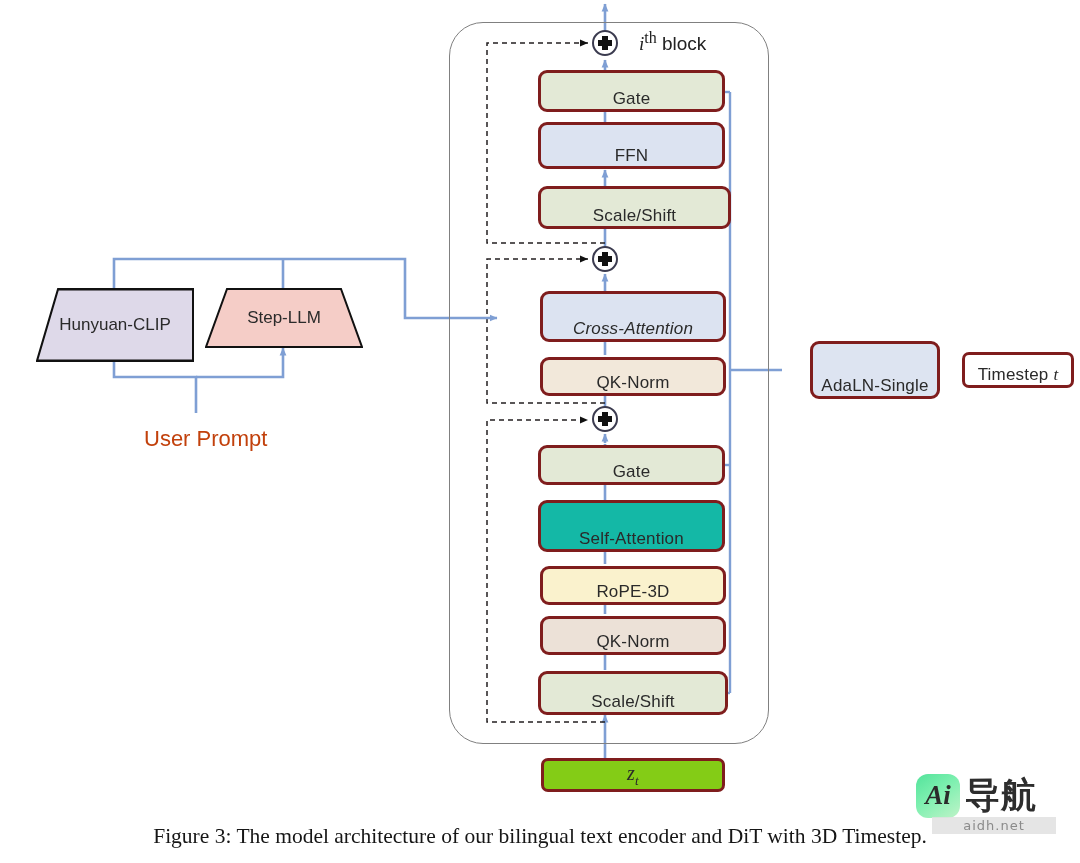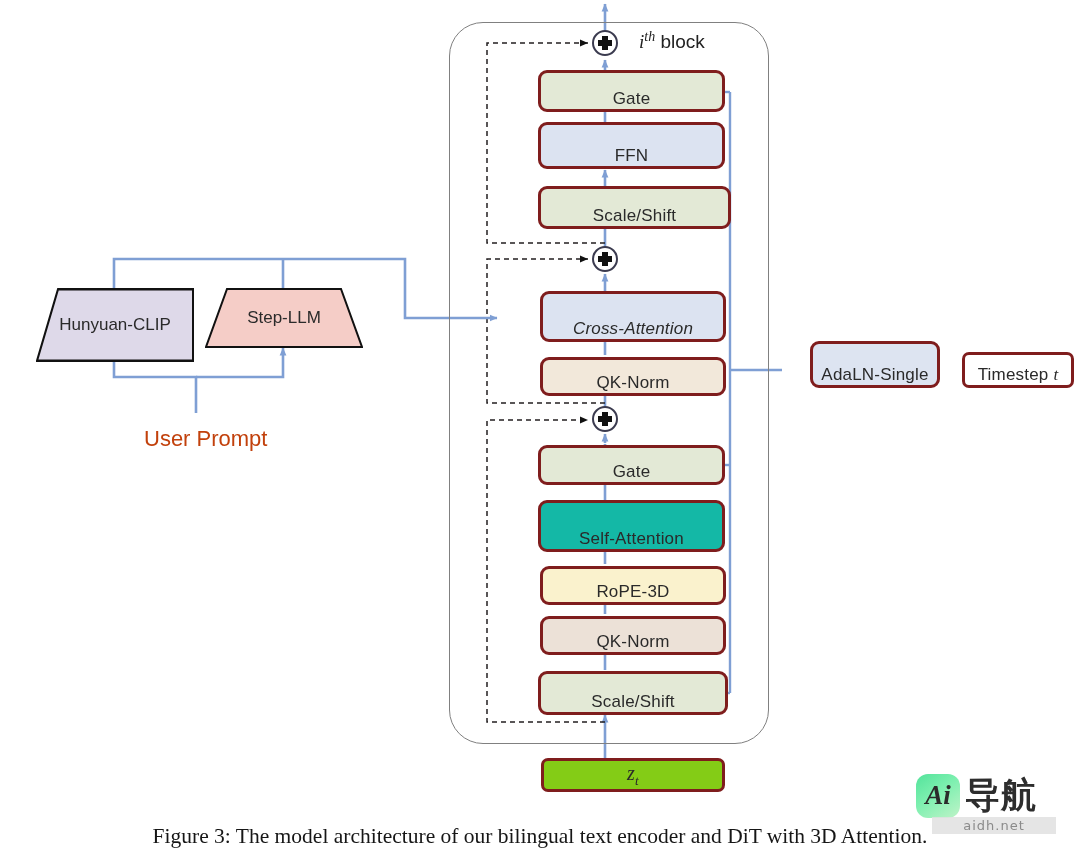--- a/index.html
+++ b/index.html
@@ -23,22 +23,22 @@
 
   .plus{position:absolute;width:26px;height:26px;border-radius:50%;
         border:2px solid #3b3b4f;background:#fff;box-sizing:border-box;}
   .plus::before,.plus::after{content:"";position:absolute;background:#111;}
   .plus::before{left:50%;top:4px;width:6px;height:14px;margin-left:-3px;}
   .plus::after{top:50%;left:4px;height:6px;width:14px;margin-top:-3px;}
 
   .freetext{position:absolute;white-space:nowrap;}
   .block-label{font-size:19px;color:#222;}
   .block-label .ital{font-family:"Liberation Serif",serif;font-style:italic;}
-  .block-label .sup{font-family:"Liberation Serif",serif;font-style:italic;
-       font-size:14px;vertical-align:super;}
+  .block-label .sup{font-family:"Liberation Serif",serif;
+       font-size:16px;vertical-align:super;}
   .userprompt{font-size:22px;color:#c2410c;}
   .mathz{font-family:"Liberation Serif",serif;font-style:italic;font-size:20px;}
   .mathz .sub{font-size:13px;vertical-align:sub;}
   .matht{font-family:"Liberation Serif",serif;font-style:italic;}
 
   .caption{position:absolute;left:0;top:824px;width:1080px;text-align:center;
      font-family:"Liberation Serif",serif;font-size:21.5px;color:#161616;}
 
   
   .wm{position:absolute;left:916px;top:772px;width:156px;height:62px;}
@@ -171,21 +171,21 @@
     <span>QK-Norm</span>
   </div>
   <div class="node" style="left:510px;top:671px;width:190px;height:44px;background:#e3e9d6;">
     <span>Scale/Shift</span>
   </div>
 
   <div class="node sharp" style="left:513px;top:758px;width:184px;height:34px;background:#84cc16;">
     <span class="mathz"><span>z</span><span class="sub">t</span></span>
   </div>
 
-  <div class="node" style="left:782px;top:341px;width:130px;height:47px;background:#dde4f1;">
+  <div class="node" style="left:782px;top:341px;width:130px;height:58px;background:#dde4f1;">
     <span>AdaLN-Single</span>
   </div>
   <div class="node sharp" style="left:934px;top:352px;width:112px;height:36px;background:#ffffff;">
     <span><span>Timestep </span><span class="matht">t</span></span>
   </div>
 
   <div class="trap" style="left:36px;top:288px;width:158px;height:74px;">
     <svg class="trapshape" viewBox="0 0 158 60" preserveAspectRatio="none">
       <polygon points="22,1 157,1 157,59 1,59" fill="#ded9e9" stroke="#111111" stroke-width="2"></polygon>
     </svg>
@@ -194,21 +194,21 @@
 
   <div class="trap" style="left:205px;top:288px;width:158px;height:60px;">
     <svg class="trapshape" viewBox="0 0 158 60" preserveAspectRatio="none">
       <polygon points="22,1 136,1 157,59 1,59" fill="#f5cdc7" stroke="#111111" stroke-width="2"></polygon>
     </svg>
     <span class="tlabel">Step-LLM</span>
   </div>
 
   <div class="freetext userprompt" style="left:144px;top:426px;">User Prompt</div>
 
-  <div class="caption">Figure 3: The model architecture of our bilingual text encoder and DiT with 3D Attention.</div>
+  <div class="caption">Figure 3: The model architecture of our bilingual text encoder and DiT with 3D Timestep.</div>
 
   <div class="wm">
     <div class="wm-row">
       <div class="wm-badge">Ai</div>
       <div class="wm-cn">导航</div>
     </div>
     <div class="wm-url">aidh.net</div>
   </div>
 
 </div>

